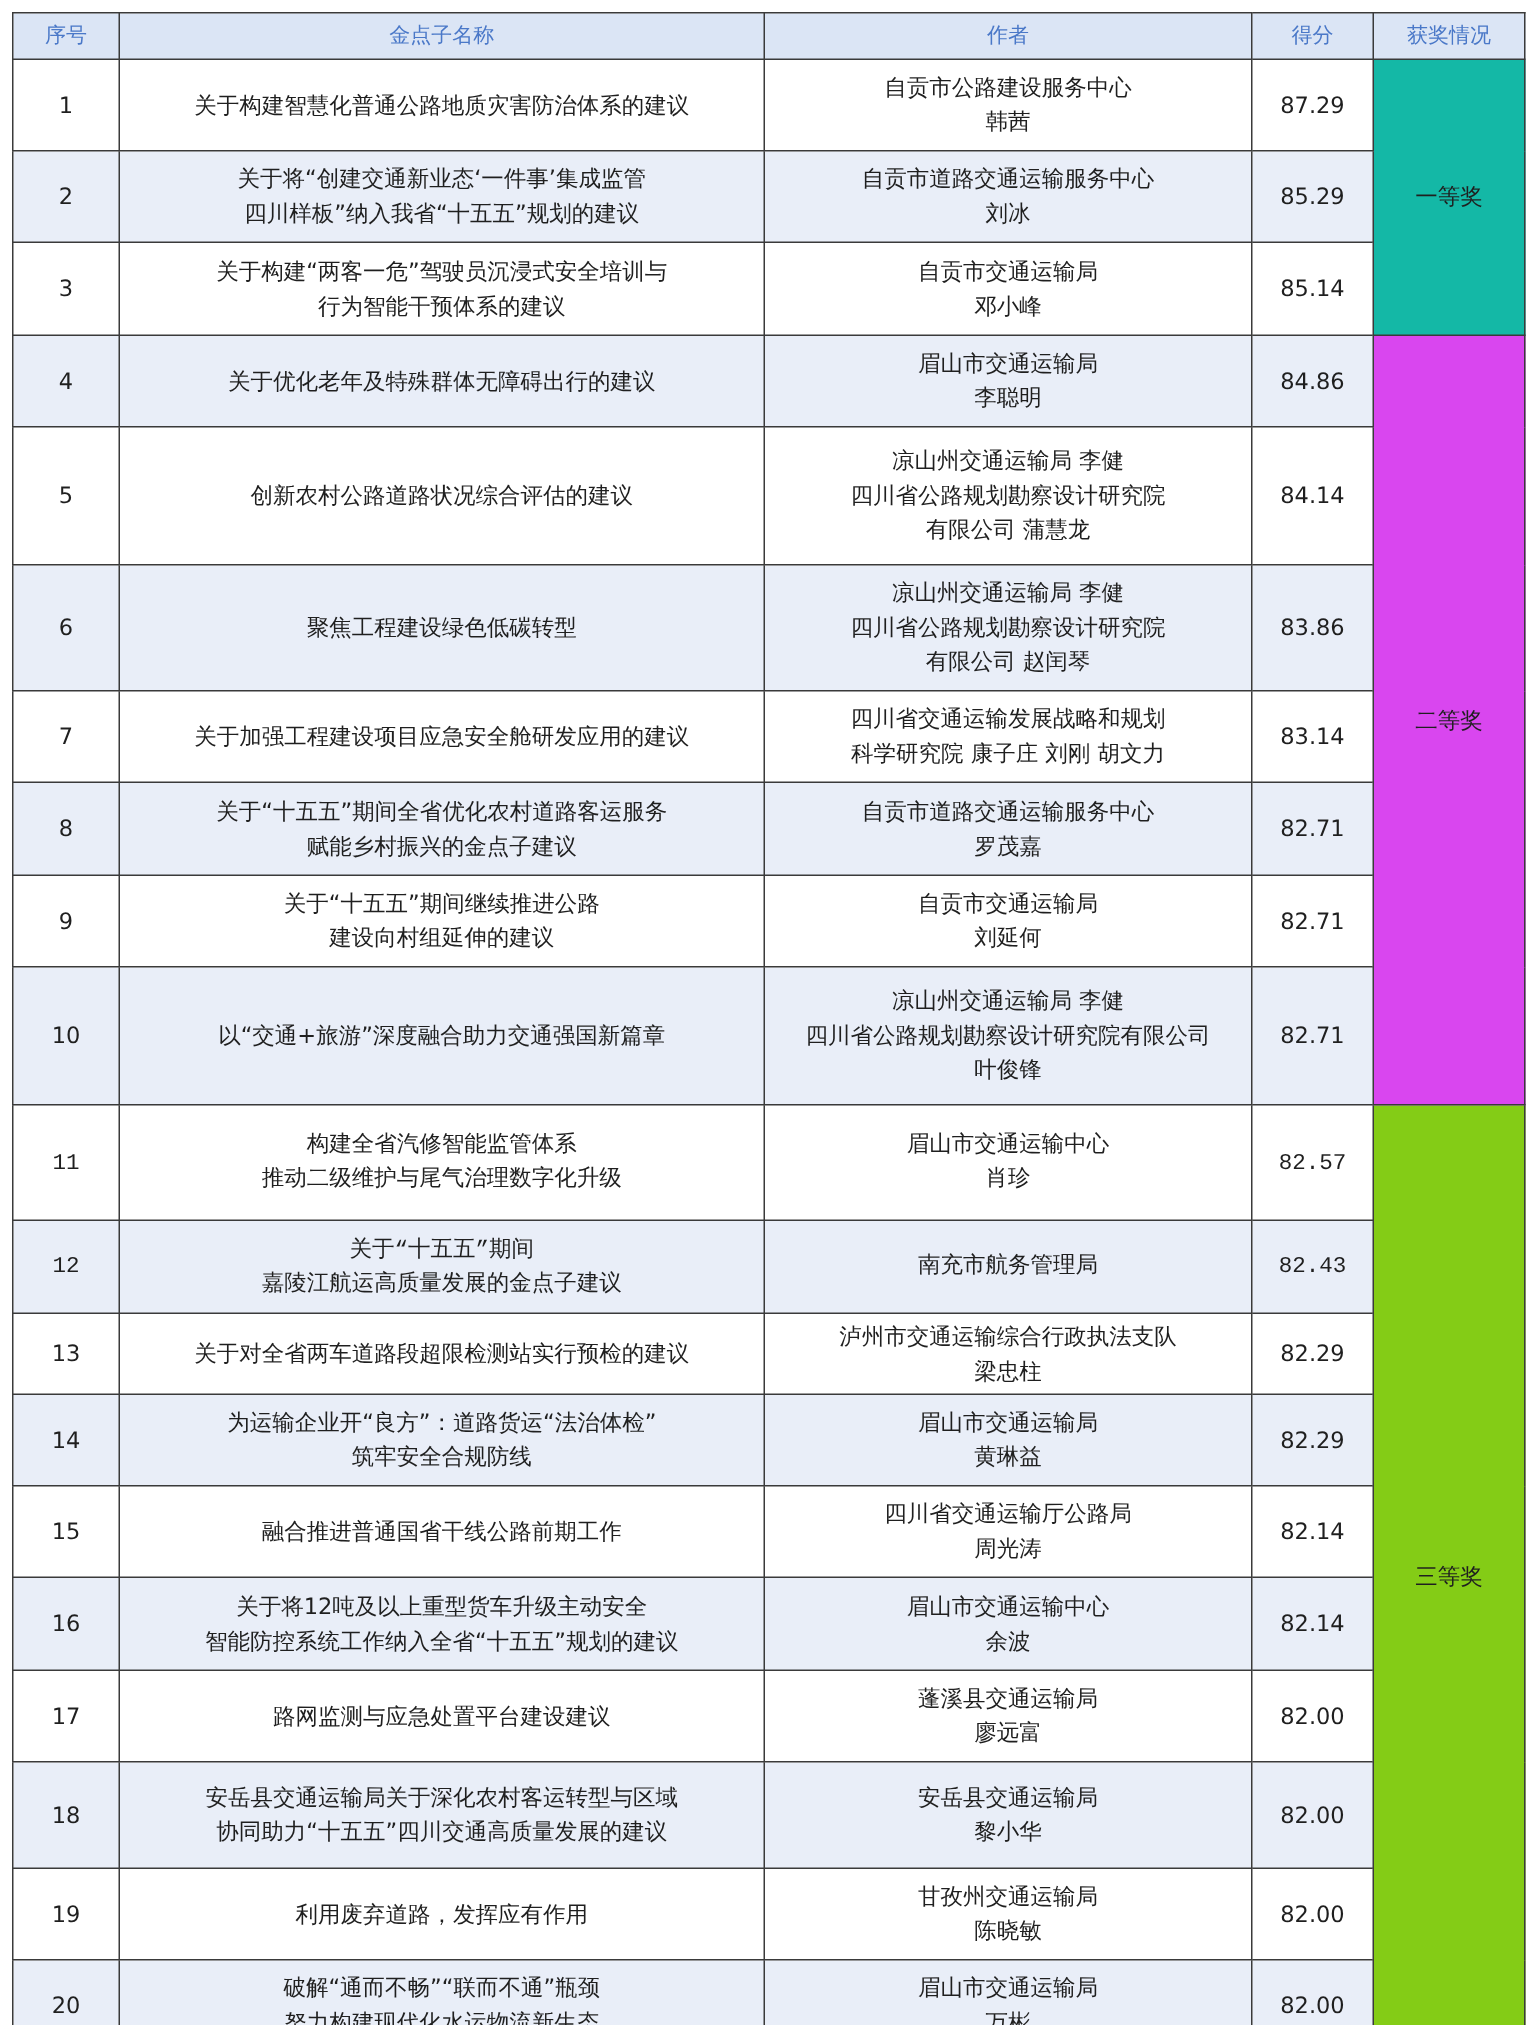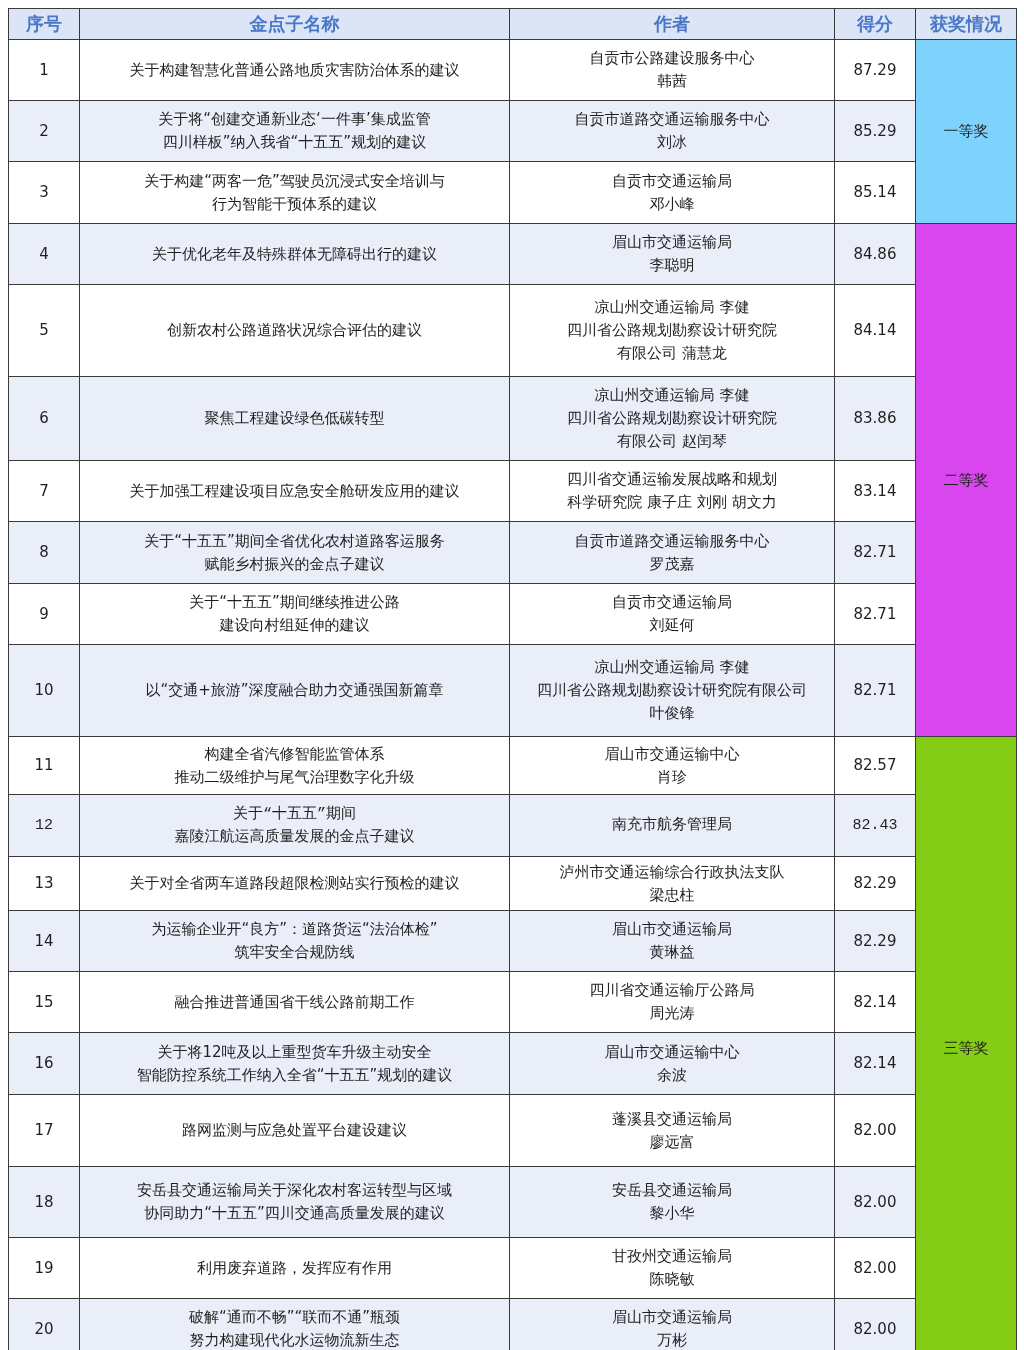--- a/index.html
+++ b/index.html
@@ -11,26 +11,26 @@
     width: 1008px;
   }
   table.awards th, table.awards td {
     border: 1.5px solid #3a3a3a;
     text-align: center; vertical-align: middle;
     padding: 0 4px; color: #1f1f1f;
     font-size: 15px; line-height: 23px;
   }
   table.awards th {
     background: #dbe5f5; color: #4a78c8;
-    font-size: 18px; font-weight: bold; height: 30px; line-height: 30px;
+    font-size: 14px; font-weight: normal; height: 30px; line-height: 30px;
   }
   tr.shade td.s { background: #e9eef8; }
   tr td.s { background: #ffffff; }
   td.award { font-size: 16px; }
-  td.award.tier-1 { background: #7dd3fc; }
+  td.award.tier-1 { background: #14b8a6; }
   td.award.tier-2 { background: #d946ef; }
   td.award.tier-3 { background: #84cc16; }
   .line { display: block; white-space: nowrap; }
   td.score { font-size: 15px; }
 </style>
 </head>
 <body>
 
 <table class="awards">
   <colgroup>
@@ -162,21 +162,21 @@
         <td class="s">
           <span class="line">以“交通+旅游”深度融合助力交通强国新篇章</span>
         </td>
         <td class="s">
           <span class="line">凉山州交通运输局 李健</span>
           <span class="line">四川省公路规划勘察设计研究院有限公司</span>
           <span class="line">叶俊锋</span>
         </td>
         <td class="s score">82.71</td>
       </tr>
-      <tr style="height: 58px;">
+      <tr style="height: 77px; font-family: Liberation Mono, monospace;">
         <td class="s">11</td>
         <td class="s">
           <span class="line">构建全省汽修智能监管体系</span>
           <span class="line">推动二级维护与尾气治理数字化升级</span>
         </td>
         <td class="s">
           <span class="line">眉山市交通运输中心</span>
           <span class="line">肖珍</span>
         </td>
         <td class="s score">82.57</td>
@@ -232,21 +232,21 @@
         <td class="s">
           <span class="line">关于将12吨及以上重型货车升级主动安全</span>
           <span class="line">智能防控系统工作纳入全省“十五五”规划的建议</span>
         </td>
         <td class="s">
           <span class="line">眉山市交通运输中心</span>
           <span class="line">余波</span>
         </td>
         <td class="s score">82.14</td>
       </tr>
-      <tr style="height: 72px; padding-left: 38px;">
+      <tr style="height: 61px; padding-left: 38px;">
         <td class="s">17</td>
         <td class="s">
           <span class="line">路网监测与应急处置平台建设建议</span>
         </td>
         <td class="s">
           <span class="line">蓬溪县交通运输局</span>
           <span class="line">廖远富</span>
         </td>
         <td class="s score">82.00</td>
       </tr>

